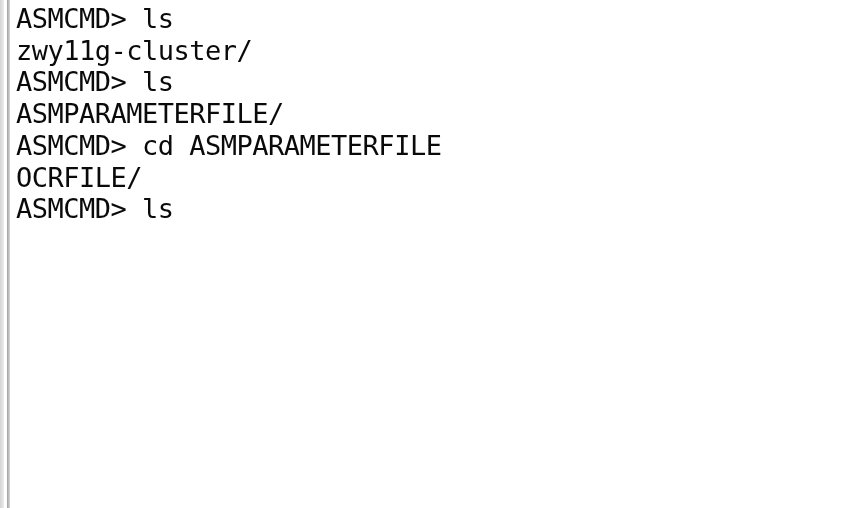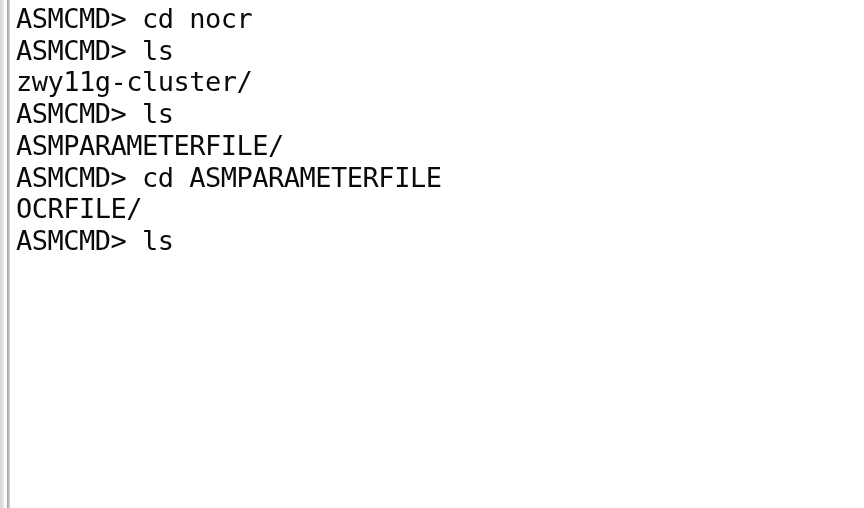--- a/index.html
+++ b/index.html
@@ -54,21 +54,20 @@
   }
 </style>
 </head>
 <body>
 
 <div class="terminal-window">
   <div class="edge-track"></div>
   <div class="edge-line"></div>
   <div class="terminal-screen">
     <div>
-        <div class="line">ASMCMD&gt; cd nocr</div>
         <div class="line">ASMCMD&gt; ls</div>
         <div class="line">zwy11g-cluster/</div>
         <div class="line">ASMCMD&gt; ls</div>
         <div class="line">ASMPARAMETERFILE/</div>
         <div class="line">ASMCMD&gt; cd ASMPARAMETERFILE</div>
         <div class="line">OCRFILE/</div>
         <div class="line">ASMCMD&gt; ls</div>
       </div>
   </div>
 </div>

